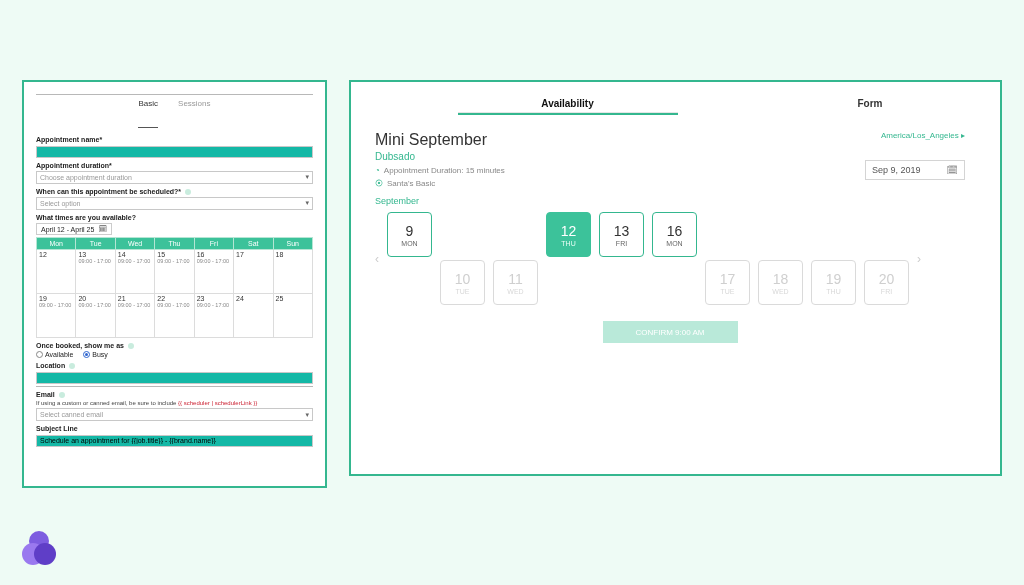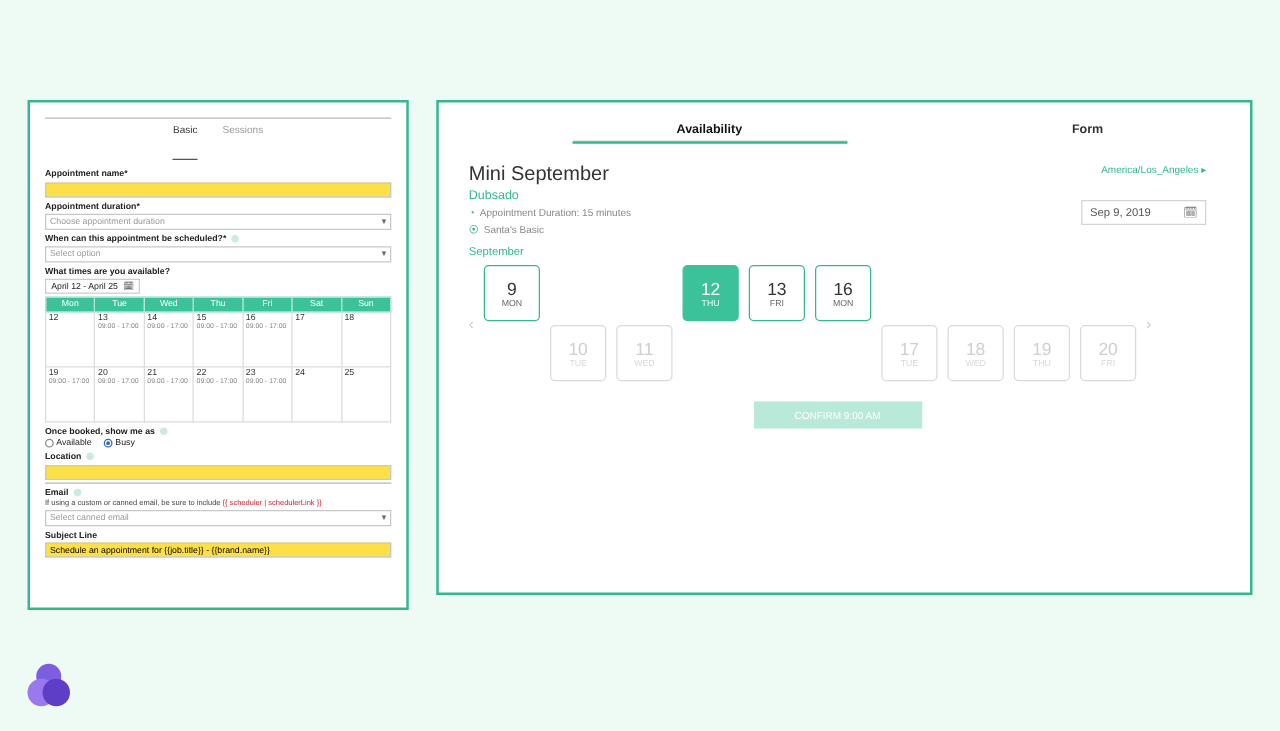--- a/index.html
+++ b/index.html
@@ -23,21 +23,21 @@
   .right-panel { flex: 1; height: 396px; padding: 10px 35px 0 24px; overflow: hidden; }
   
   .title { font-size: 15px; font-weight: 700; color: #222; }
   .hr { border: none; border-top: 1px solid #b8b8b8; margin: 2px 0 4px 0; }
   .tabs-row { display: flex; justify-content: center; gap: 20px; margin: 4px 0 8px 0; }
   .tab { font-size: 8px; color: #999; padding-bottom: 19px; cursor: pointer; }
   .tab.active { color: #333; border-bottom: 1px solid #555; }
   .lbl { font-size: 7px; font-weight: 600; color: #222; display: block; margin-top: 4px; margin-bottom: 2px; }
   .text-input {
     width: 100%; height: 12px; border: 1px solid #c8c8c8; font-size: 7px;
-    padding: 0 3px; background: #fde047;
+    padding: 0 3px; background: #14b8a6;
   }
   .select-input {
     width: 100%; height: 13px; border: 1px solid #c8c8c8; font-size: 7px;
     padding: 0 3px; background: #fff; color: #999; display:flex; align-items:center;
     justify-content: space-between;
   }
   .chev { font-size: 7px; color:#666; }
   .date-range {
     display:inline-flex; align-items:center; gap:4px;
     border:1px solid #ccc; padding:1px 4px; font-size:7px; margin-bottom:2px;

